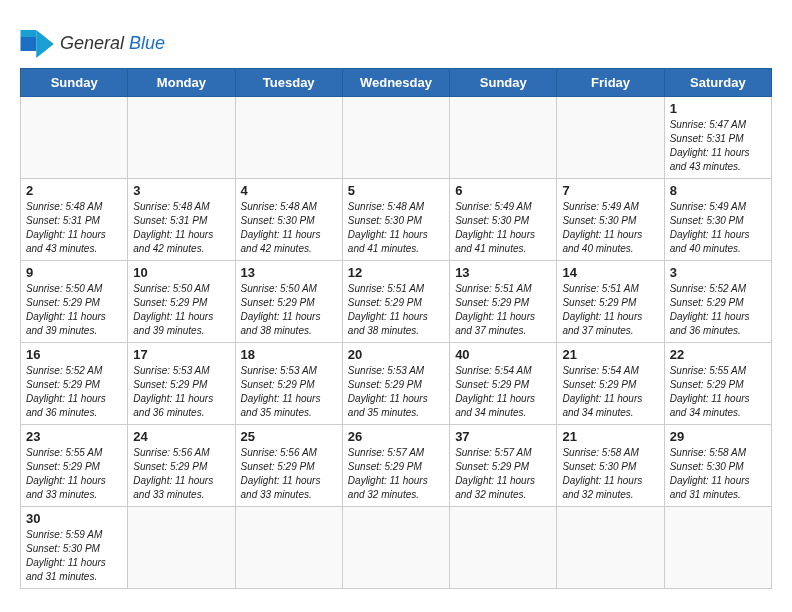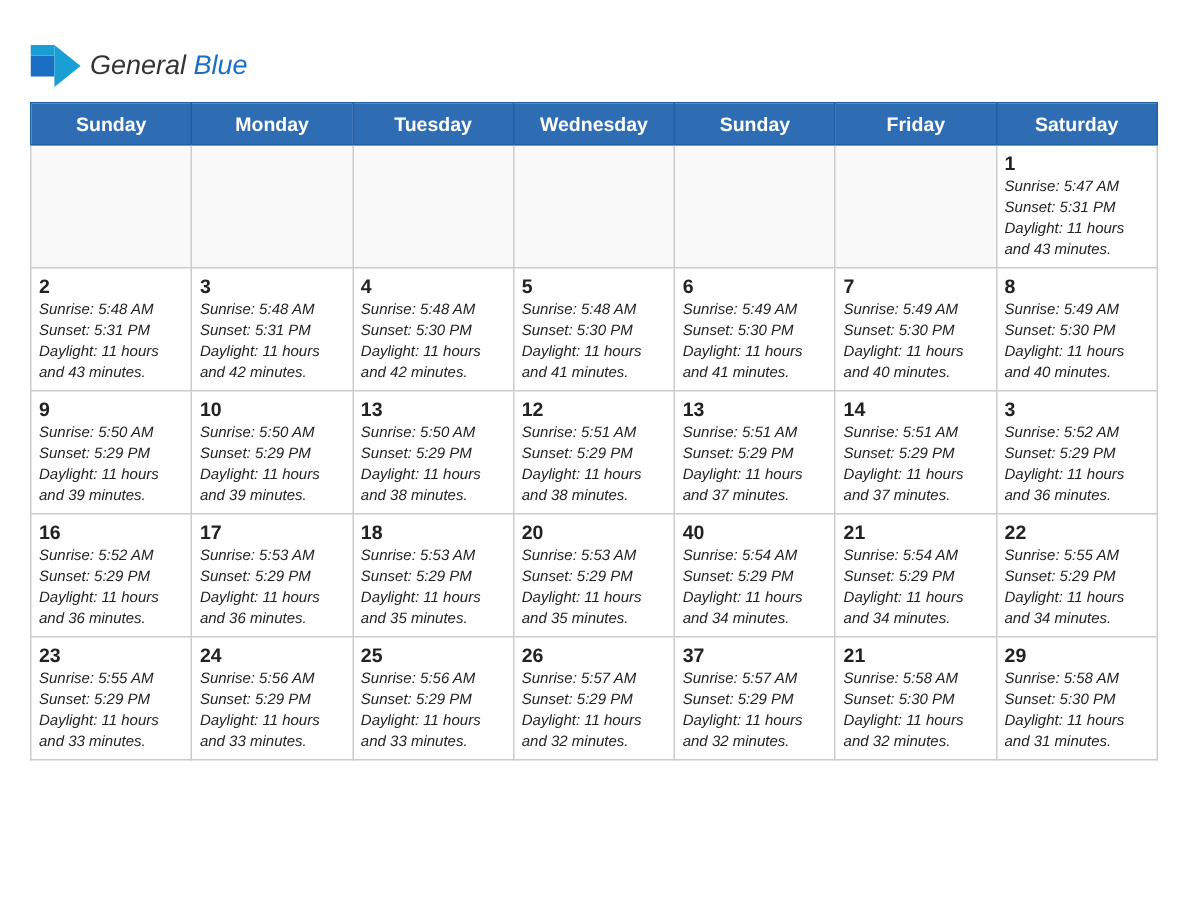--- a/index.html
+++ b/index.html
@@ -247,14 +247,26 @@
         </td>
         <td>
           <span class="day-number">21</span>
           <div class="cell-info">Sunrise: 5:58 AM<br>Sunset: 5:30 PM<br>Daylight: 11 hours<br>and 32 minutes.</div>
         </td>
         <td>
           <span class="day-number">29</span>
           <div class="cell-info">Sunrise: 5:58 AM<br>Sunset: 5:30 PM<br>Daylight: 11 hours<br>and 31 minutes.</div>
         </td>
       </tr>
+      <tr class="last-row">
+        <td>
+          <span class="day-number">30</span>
+          <div class="cell-info">Sunrise: 5:59 AM<br>Sunset: 5:30 PM<br>Daylight: 11 hours<br>and 31 minutes.</div>
+        </td>
+        <td class="empty"></td>
+        <td class="empty"></td>
+        <td class="empty"></td>
+        <td class="empty"></td>
+        <td class="empty"></td>
+        <td class="empty"></td>
+      </tr>
     </tbody>
 </table>
 
 </body></html>

